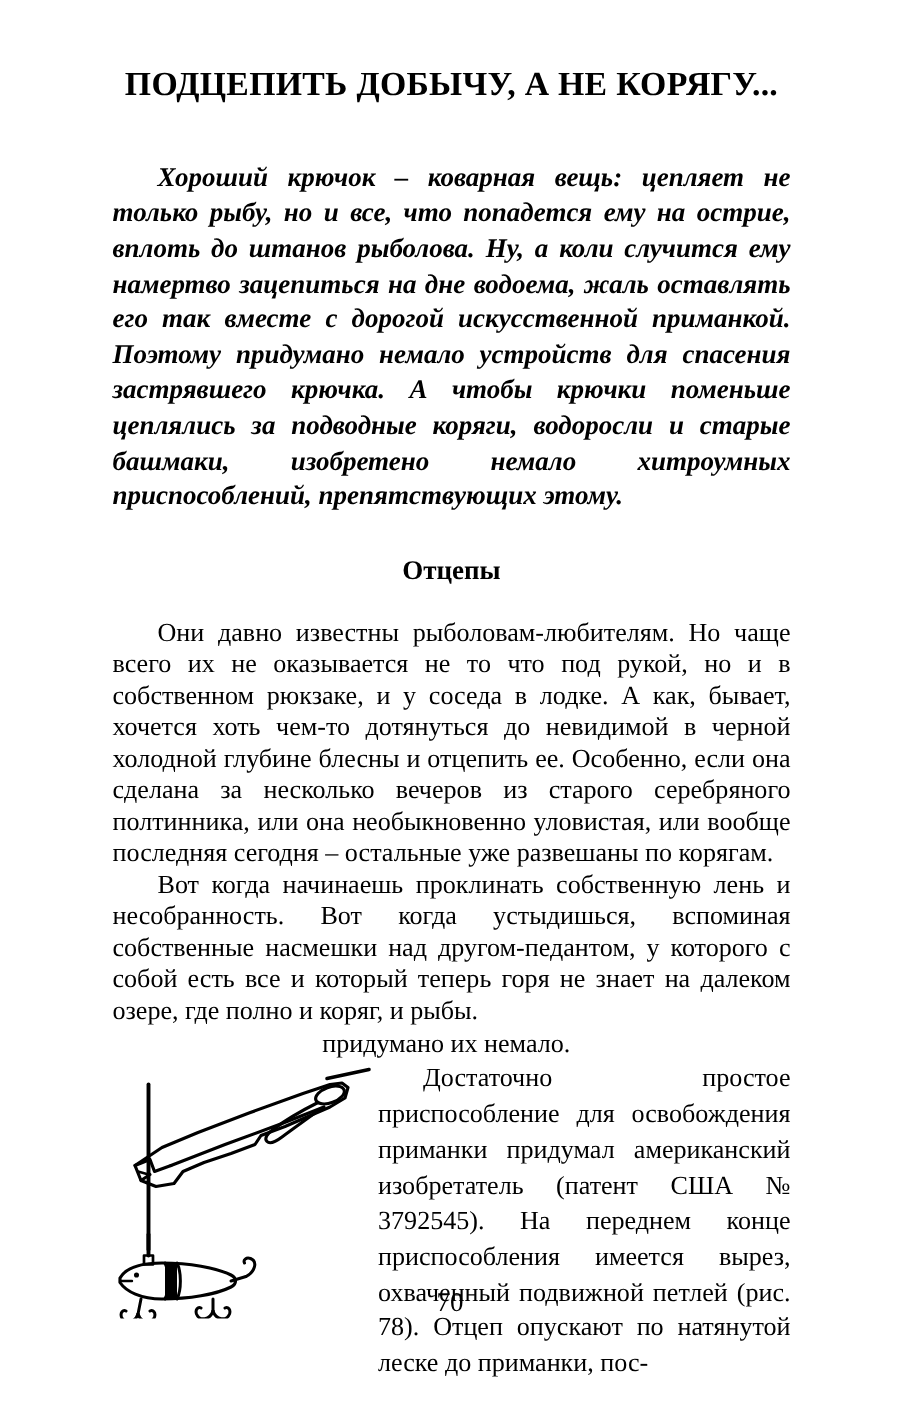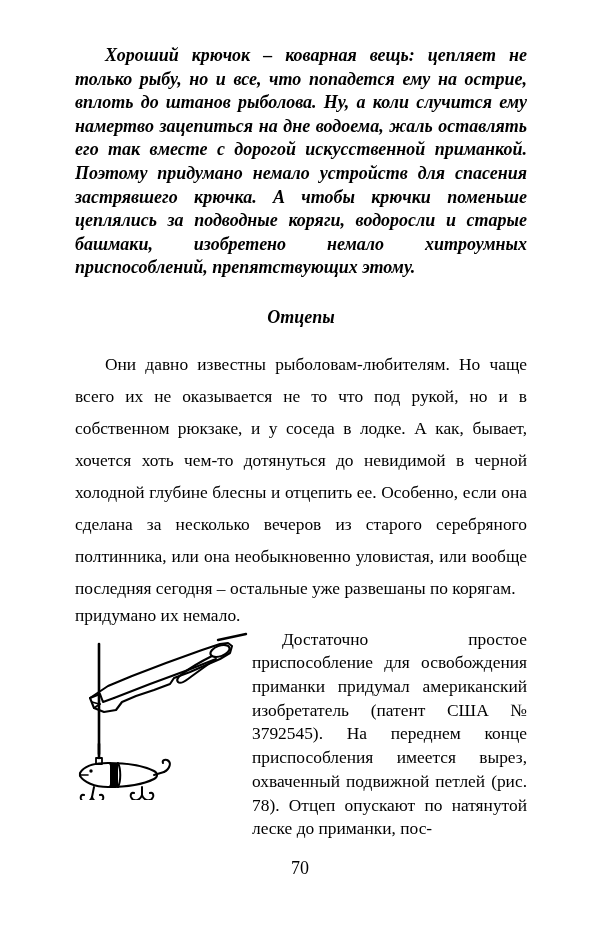--- a/index.html
+++ b/index.html
@@ -51,45 +51,44 @@
     line-height: 23.6px;
     text-align: justify;
     text-indent: 30px;
     margin: 0;
     -webkit-hyphens: none;
     hyphens: none;
   }
 
   
   .subhead {
-    font-style: italic;
     font-weight: bold;
     font-size: 18px;
     text-align: center;
     margin: 27px 0 20px 0;
   }
 
   
   .body-p {
     font-size: 17.4px;
-    line-height: 32px;
+    line-height: 21px;
     text-align: justify;
     text-indent: 30px;
     margin: 0;
   }
 
   .tight-word-space {
     word-spacing: -0.5px;
   }
 
   
   .runt-line {
     font-size: 17.4px;
     line-height: 23.7px;
-    text-align: left;
+    text-align: center;
     margin: 0;
     padding-right: 7px;
     font-family: Liberation Serif, serif;
   }
 
   
   .figure-block {
     position: relative;
     margin-top: 0;
   }
@@ -125,27 +124,29 @@
     font-size: 18px;
     font-weight: normal;
   }
 </style>
 </head>
 <body>
 
 <div class="page">
   <div class="content">
 
+    <h1 class="chapter-title">ПОДЦЕПИТЬ ДОБЫЧУ, А НЕ КОРЯГУ...</h1>
 
     <p class="lead">Хороший крючок – коварная вещь: цепляет не только рыбу, но и все, что попадется ему на острие, вплоть до штанов рыболова. Ну, а коли случится ему намертво зацепиться на дне водоема, жаль оставлять его так вместе с дорогой искусственной приманкой. Поэтому придумано немало устройств для спасения застрявшего крючка. А чтобы крючки поменьше цеплялись за подводные коряги, водоросли и старые башмаки, изобретено немало хитроумных приспособлений, препятствующих этому.</p>
 
     <h2 class="subhead">Отцепы</h2>
 
     <p class="body-p">Они давно известны рыболовам-любителям. Но чаще всего их не оказывается не то что под рукой, но и в собственном рюкзаке, и у соседа в лодке. А как, бывает, хочется хоть чем-то дотянуться до невидимой в черной холодной глубине блесны и отцепить ее. Особенно, если она сделана за несколько вечеров из старого серебряного полтинника, или она необыкновенно уловистая, или вообще последняя сегодня – остальные уже развешаны по корягам.</p>
 
+    <p class="body-p">Вот когда начинаешь проклинать собственную лень и несобранность. Вот когда устыдишься, вспоминая собственные насмешки над другом-педантом, у которого с собой есть все и который теперь горя не знает на далеком озере, где полно и коряг, и рыбы.</p>
 
 
     <p class="runt-line">придумано их немало.</p>
 
     <div class="figure-block">
 
       <div class="figure">
         <svg width="180" height="168" viewBox="0 0 180 168" xmlns="http://www.w3.org/2000/svg">
           <g fill="none" stroke="#000000" stroke-width="2.1" stroke-linecap="round" stroke-linejoin="round">
 

